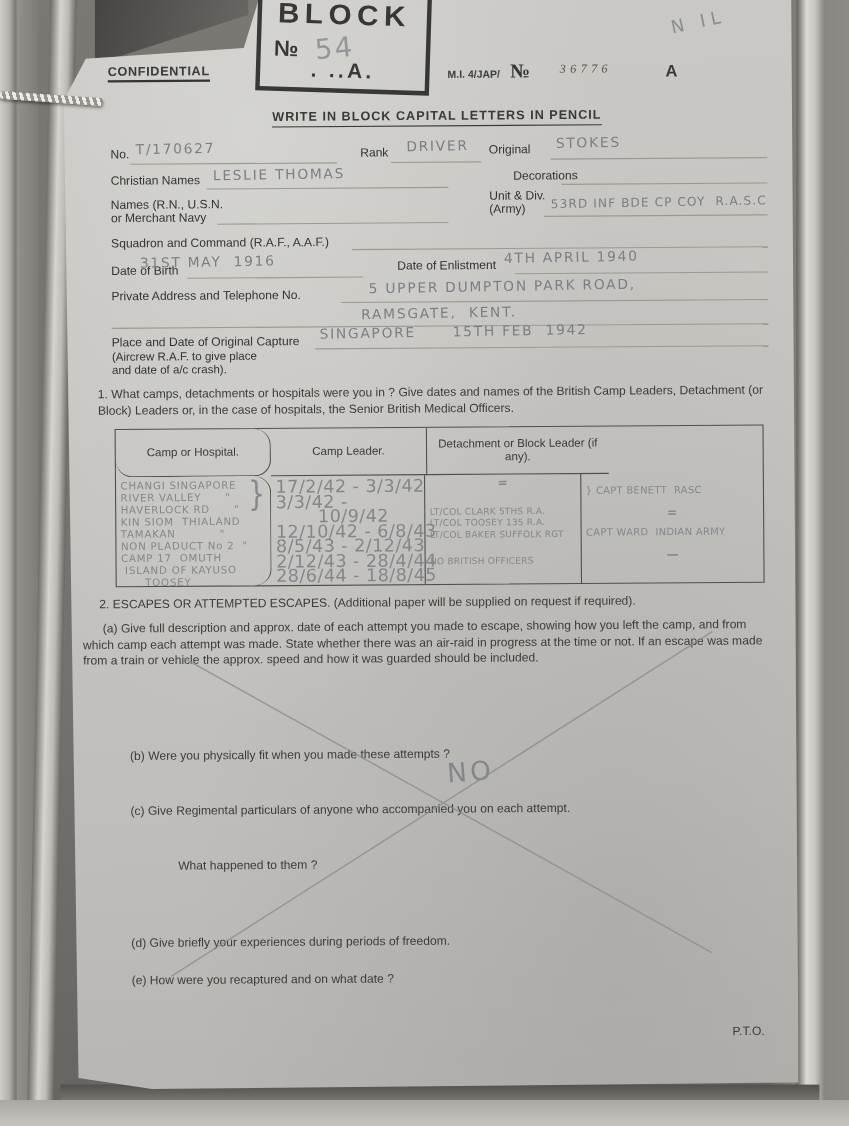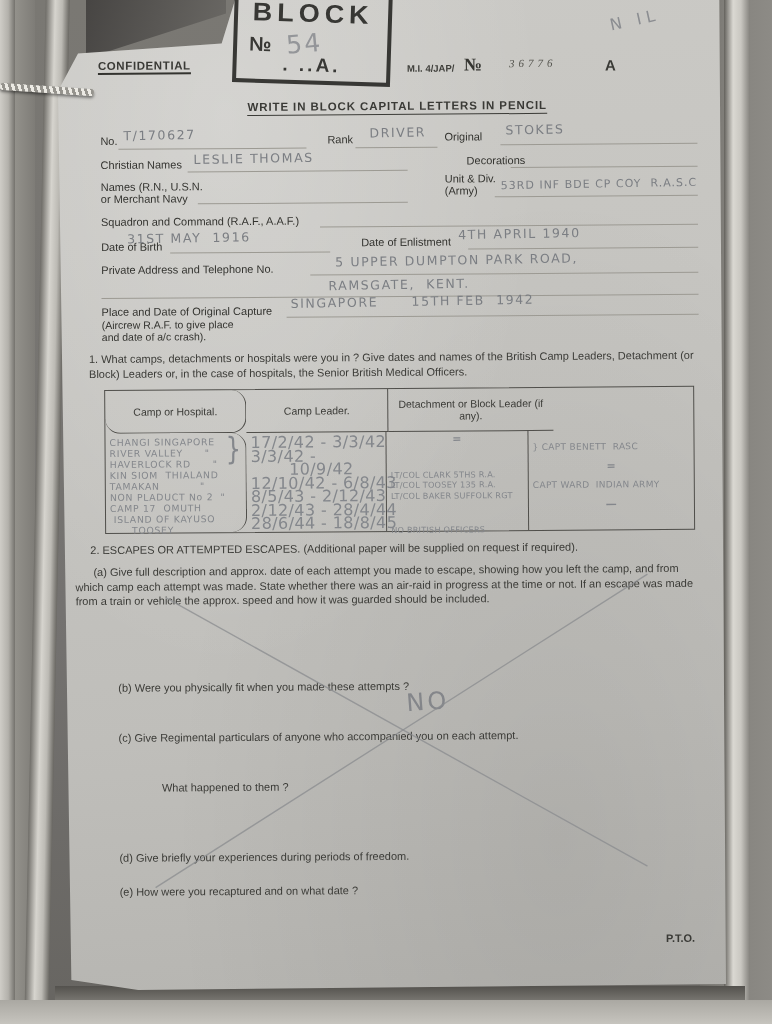--- a/index.html
+++ b/index.html
@@ -85,28 +85,28 @@
   .c1{width:141px;border-radius:15px;} .c2{width:140px;} .c3{width:142px;} .c4{width:165px;}
   .thead .tcell{border-bottom:1px solid #504f4b;height:43px;display:flex;align-items:center;
       justify-content:center;text-align:center;font-size:10.5px;color:#3a3a36;padding:2px 8px;}
   .tbody .tcell{height:99px;padding:3px 4px;position:relative;}
   .twr{font-family:"DejaVu Sans",sans-serif;color:#84878c;white-space:pre;display:block;}
   .camps-col .twr{font-size:9.3px;letter-spacing:.7px;line-height:11px;}
   .dates-col .twr{font-size:16px;letter-spacing:.4px;line-height:13.5px;}
   .lead-col .twr{font-size:8.2px;letter-spacing:.2px;line-height:10.5px;}
   .det-col .twr{font-size:9px;letter-spacing:.3px;line-height:11px;}
   .twr.ctr{text-align:center;font-size:11px;font-weight:bold;}
-  .twr.gap-top{margin-top:24px;}
+  .twr.gap-top{margin-top:14px;}
   .twr.gap-top-sm{margin-top:8px;}
   .brace{position:absolute;left:226px;top:434px;font-family:"DejaVu Sans",sans-serif;
       font-size:24px;color:#84878c;transform:scaleY(1.3);}
 
   .pencil-no{position:absolute;left:405px;top:688px;font-family:"DejaVu Sans",sans-serif;
       font-size:24px;letter-spacing:3px;color:#84868a;transform:rotate(-4deg);}
-  .pto{position:absolute;left:663px;top:934px;font-size:11px;font-weight:bold;color:#3a3a36;}
+  .pto{position:absolute;left:663px;top:934px;font-size:11px;font-weight:normal;color:#3a3a36;}
   .cross-svg{position:absolute;left:0;top:0;width:772px;height:1024px;pointer-events:none;}
 </style>
 </head>
 <body>
 
 <div class="scene">
 
   <div class="edge edge-left-a"></div>
   <div class="edge edge-left-b"></div>
   <div class="edge edge-left-c"></div>

